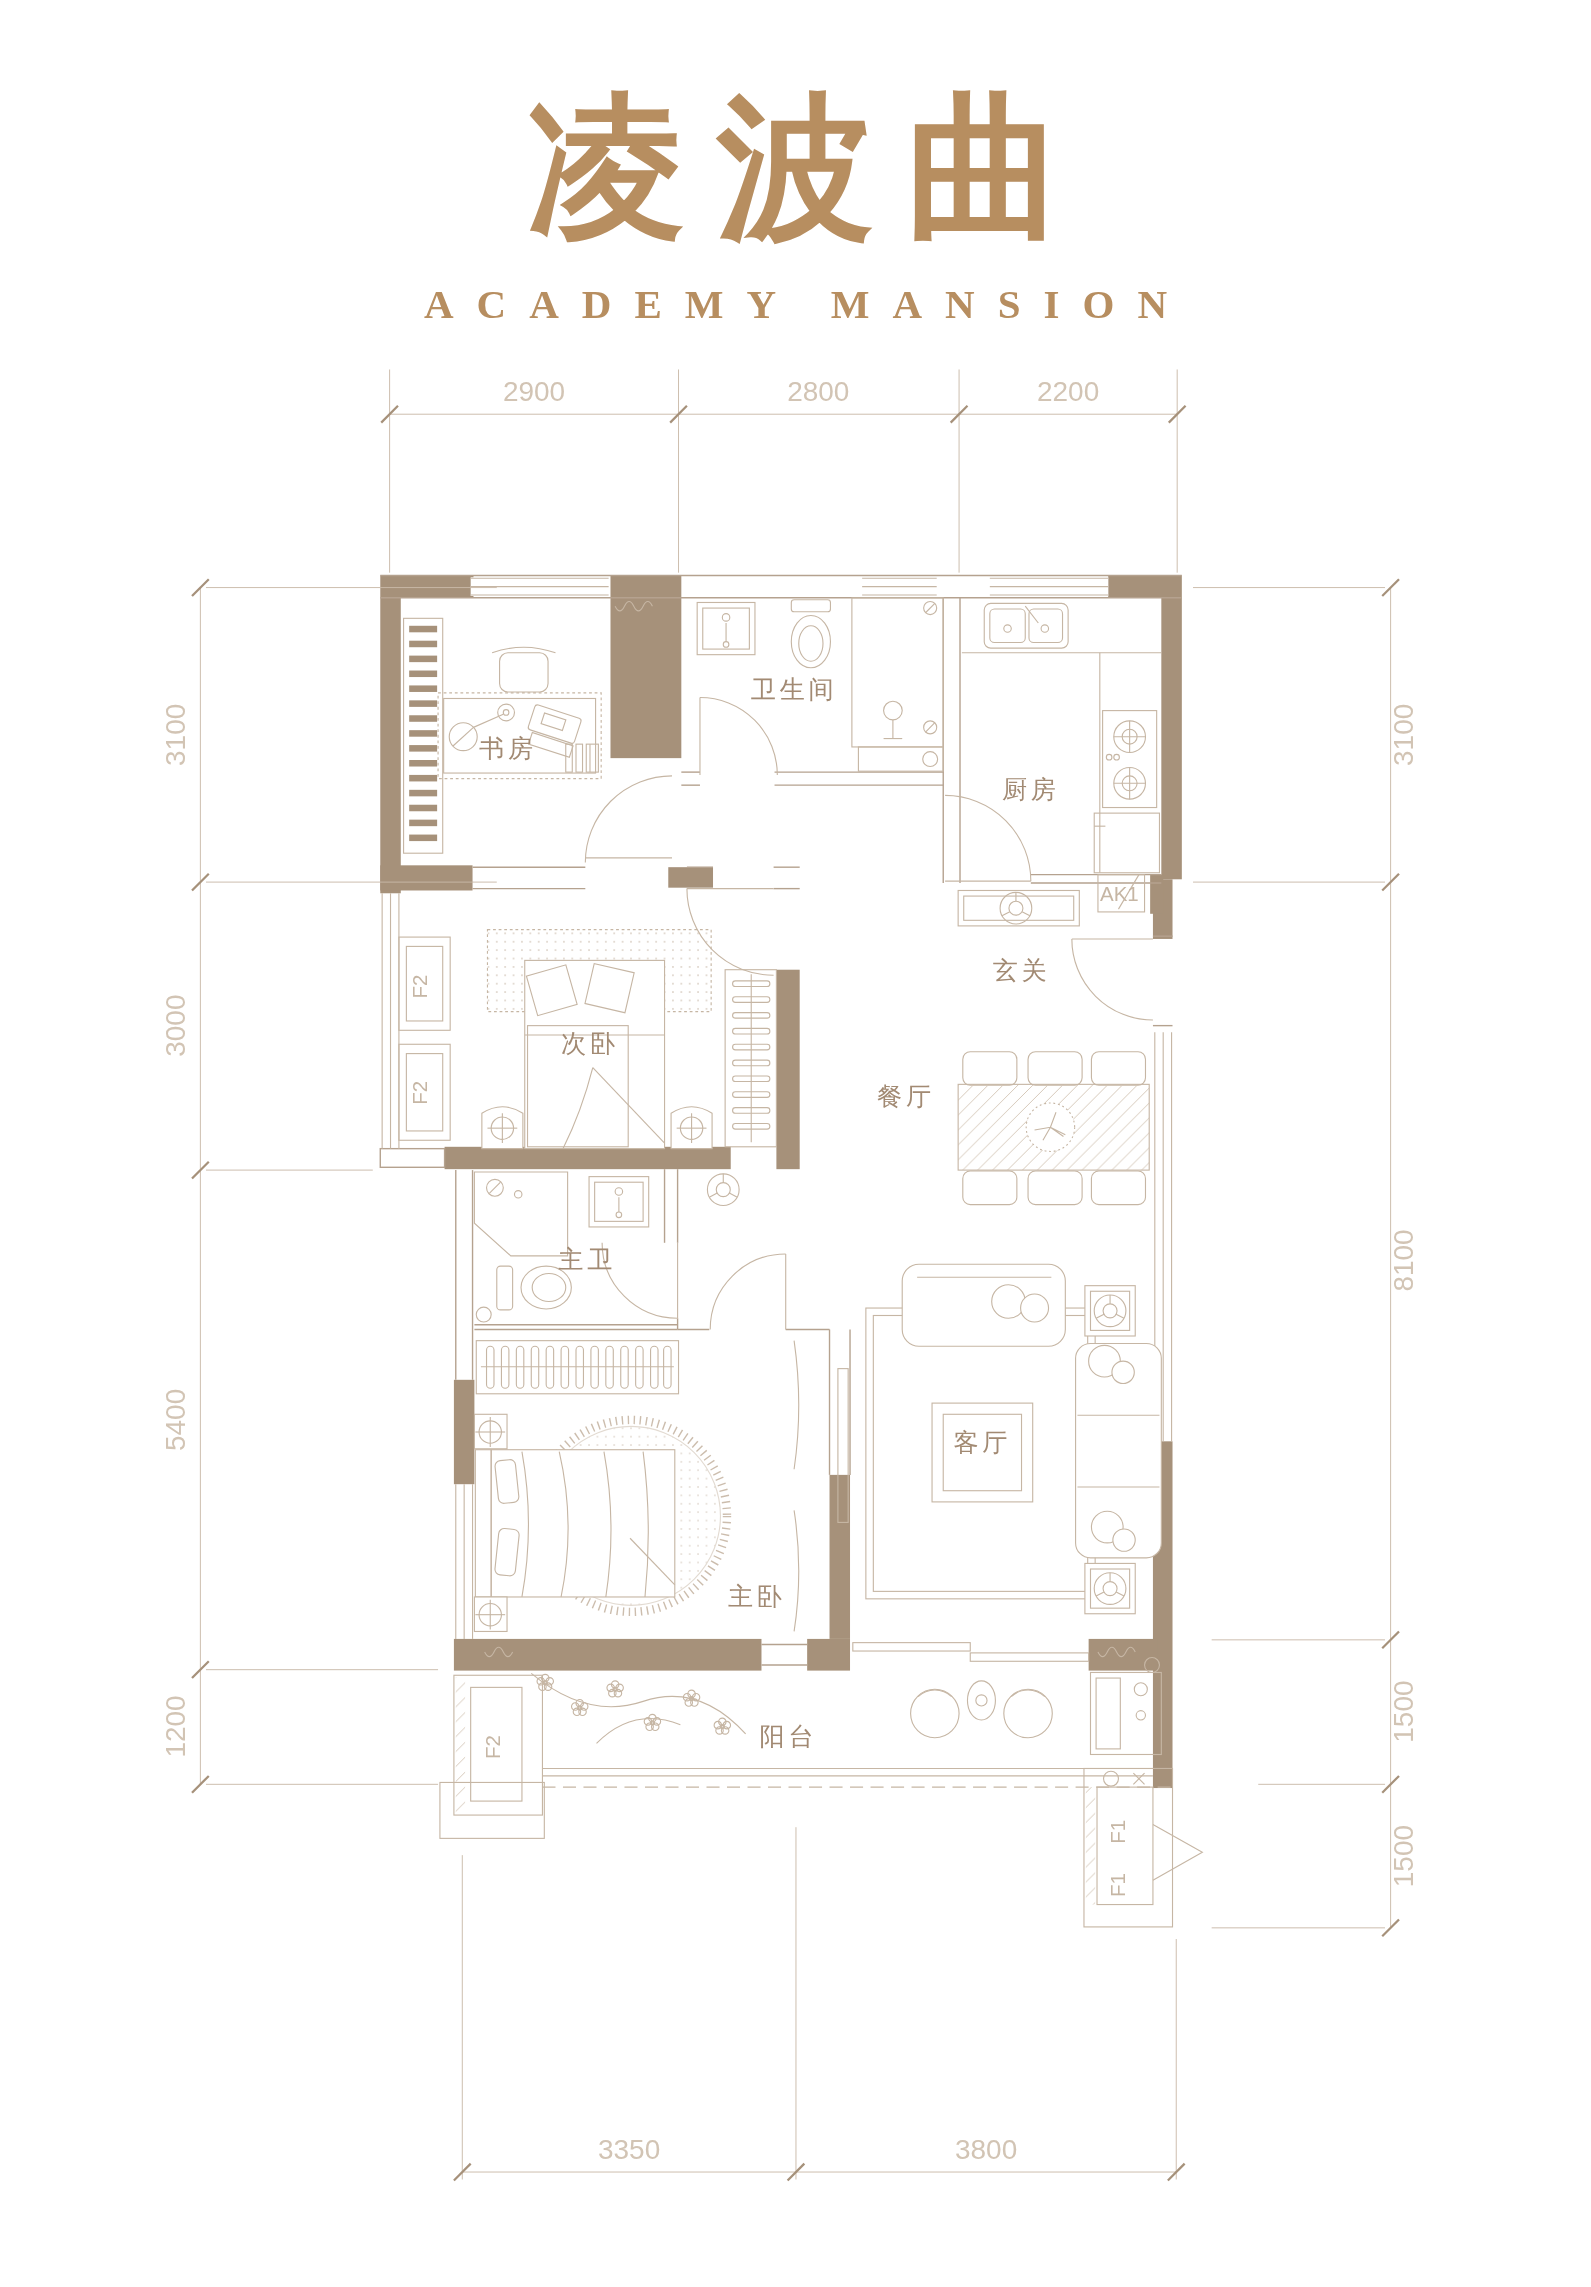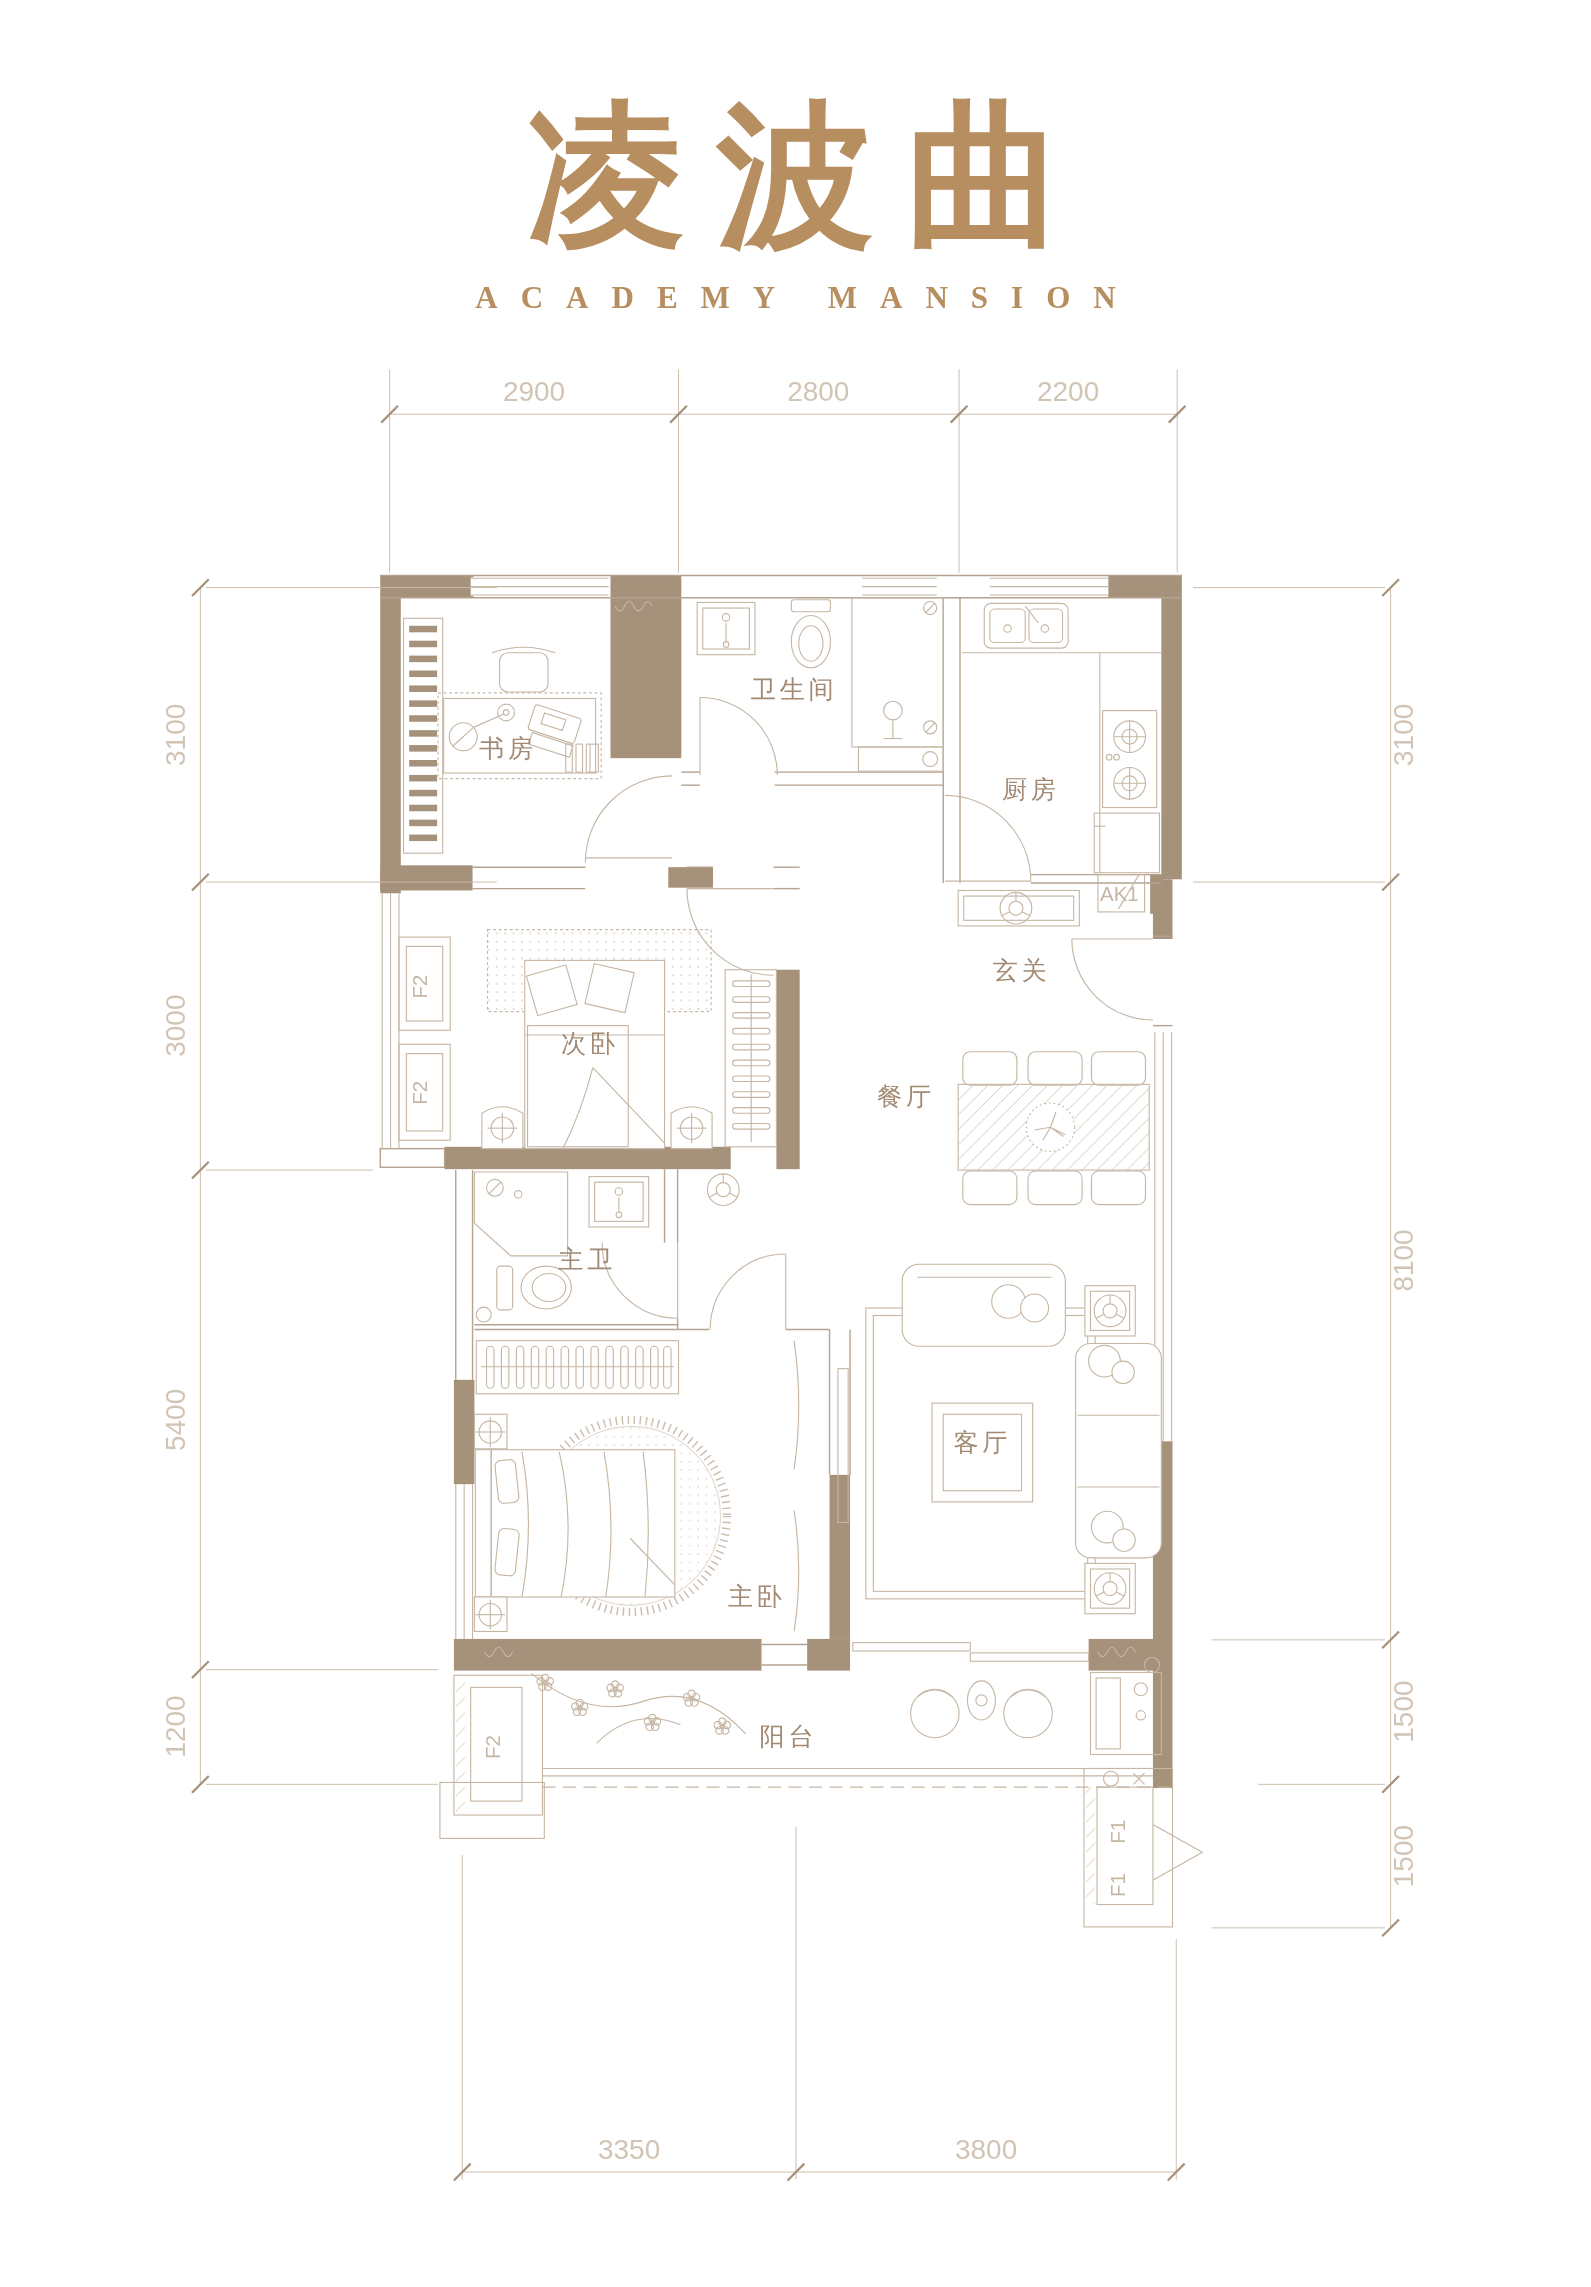--- a/index.html
+++ b/index.html
@@ -1,23 +1,23 @@
 <!DOCTYPE html>
 <html style="font-size:15px"><head>
 <meta charset="utf-8">
 <style>
   html,body{margin:0;padding:0;background:#fff;}
   .canvas{position:relative;width:1591px;height:2288px;background:#ffffff;overflow:hidden;
           font-family:"DejaVu Sans",sans-serif;}
   .title-cn{position:absolute;top:73px;left:0;width:100%;text-align:center;
             font-family:"DejaVu Serif","Liberation Serif",serif;font-weight:bold;
-            font-size:157px;line-height:1.2;color:#b78e60;letter-spacing:32px;text-indent:32px;margin-top:8px;}
+            font-size:157px;line-height:1.2;color:#b78e60;letter-spacing:32px;text-indent:32px;}
   .title-en{position:absolute;top:280px;left:0;width:100%;text-align:center;
             font-family:"Liberation Serif","DejaVu Serif",serif;font-weight:bold;
-            font-size:31px;color:#b78e60;letter-spacing:23px;text-indent:23px;}
+            font-size:41px;color:#b78e60;letter-spacing:23px;text-indent:23px;}
   svg{position:absolute;left:0;top:0;}
   .w{fill:#a6917a;stroke:none}
   .ln{stroke:#b5a28f;stroke-width:1.5;fill:none}
   .lnf{stroke:#c6b6a4;stroke-width:1.2;fill:none}
   .lnfw{stroke:#c6b6a4;stroke-width:1.2;fill:#ffffff}
   .dim{stroke:#c9b9a8;stroke-width:1;fill:none}
   .tick{stroke:#a6917a;stroke-width:2.4;fill:none}
   text.room{fill:#a28a73;font-size:27px;letter-spacing:4px;text-anchor:middle;
             font-family:"DejaVu Sans",sans-serif;}
   text.dimt{fill:#d2c4b4;font-size:30px;text-anchor:middle;

